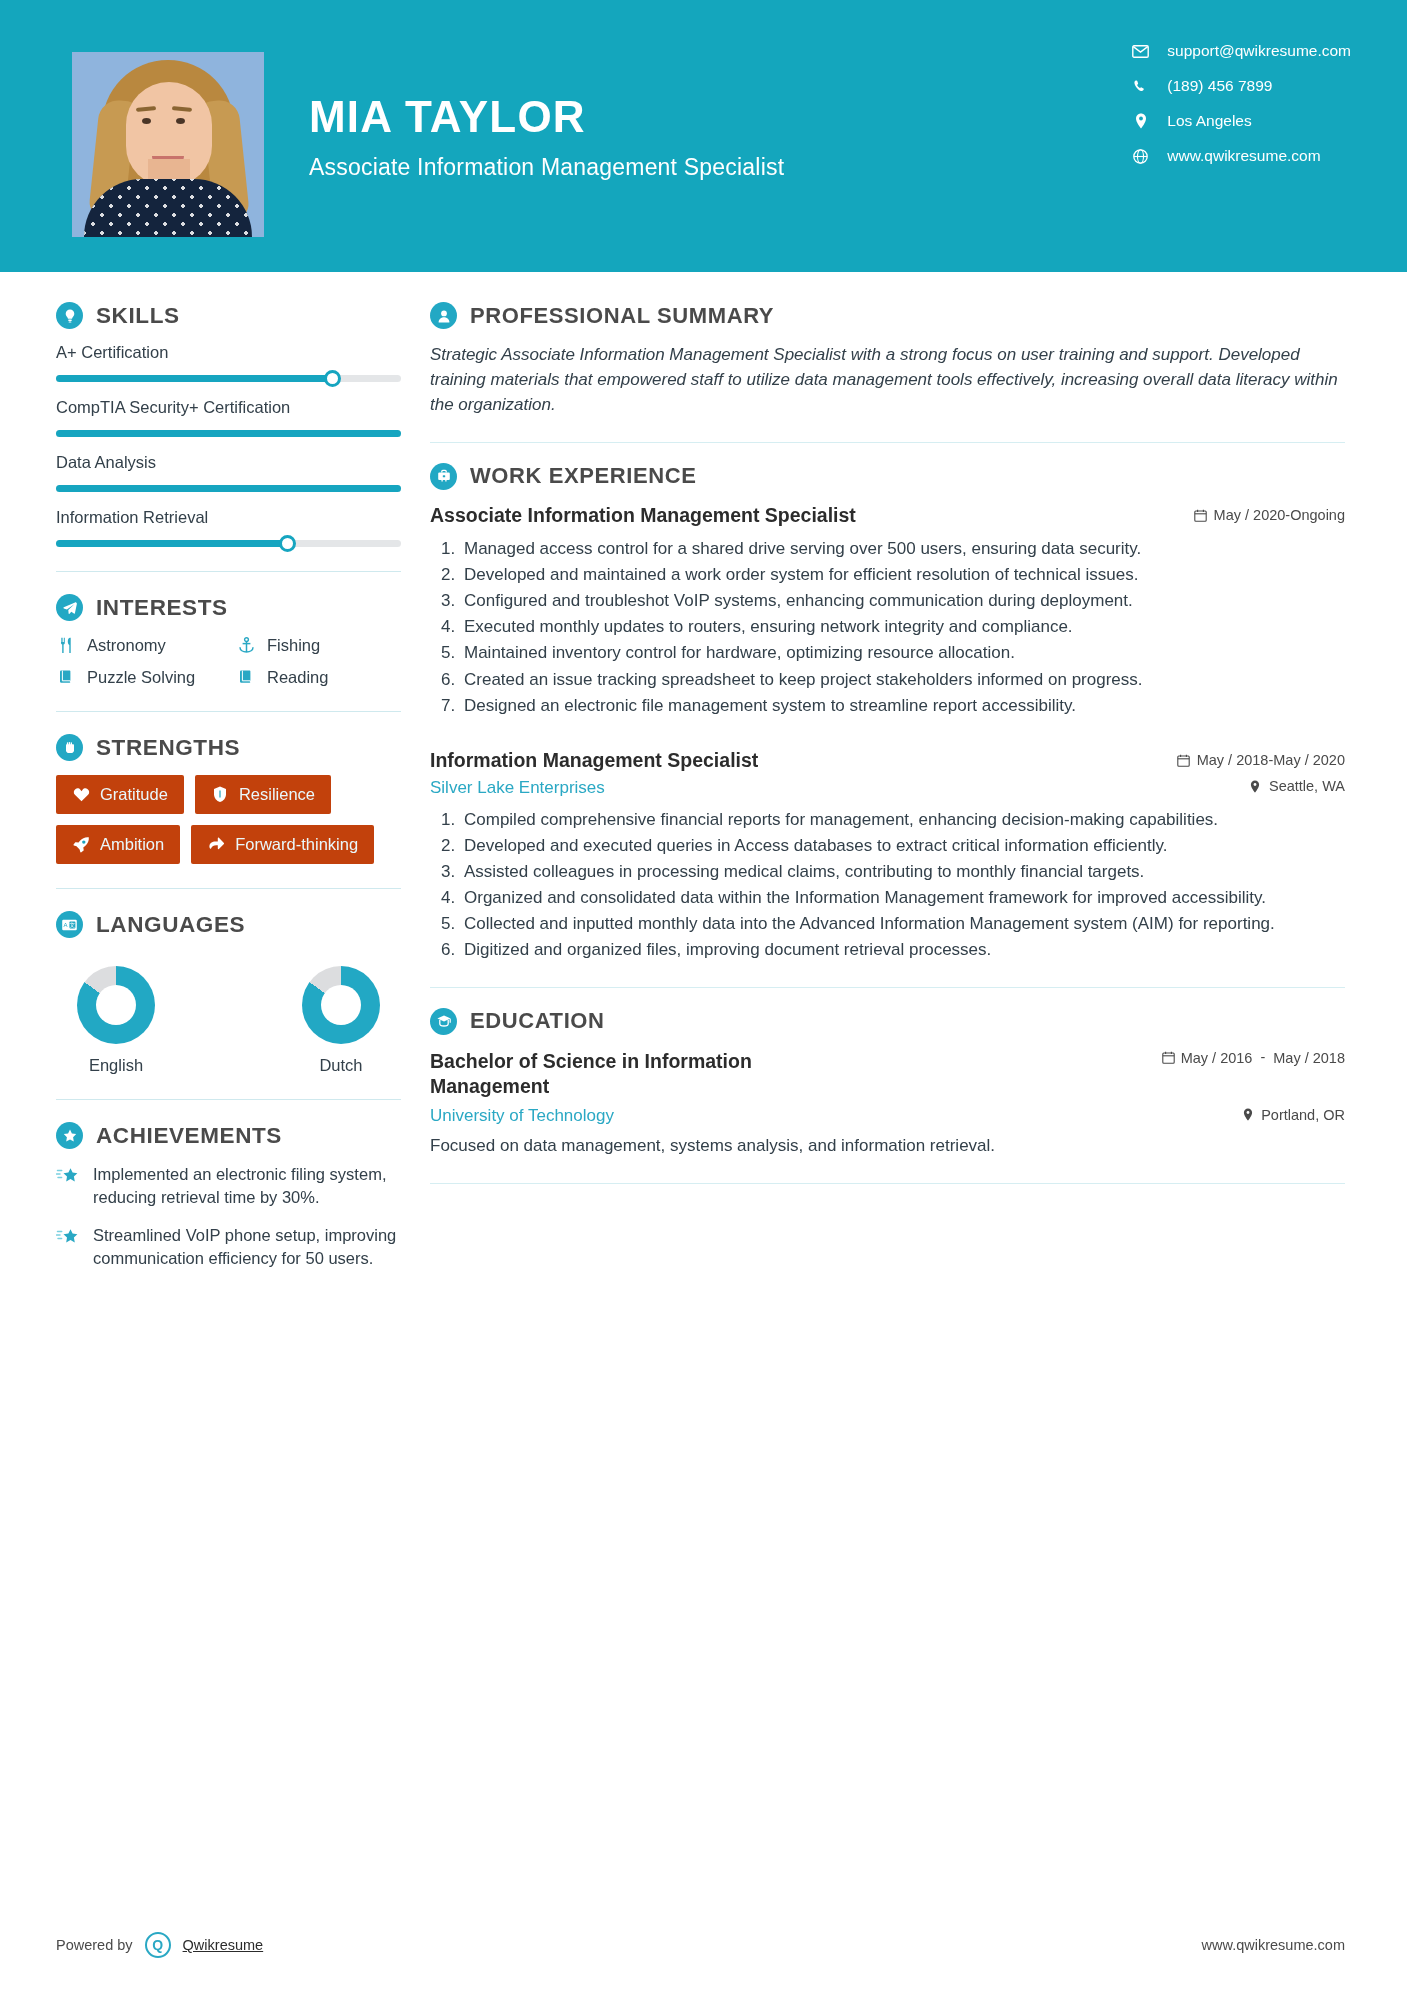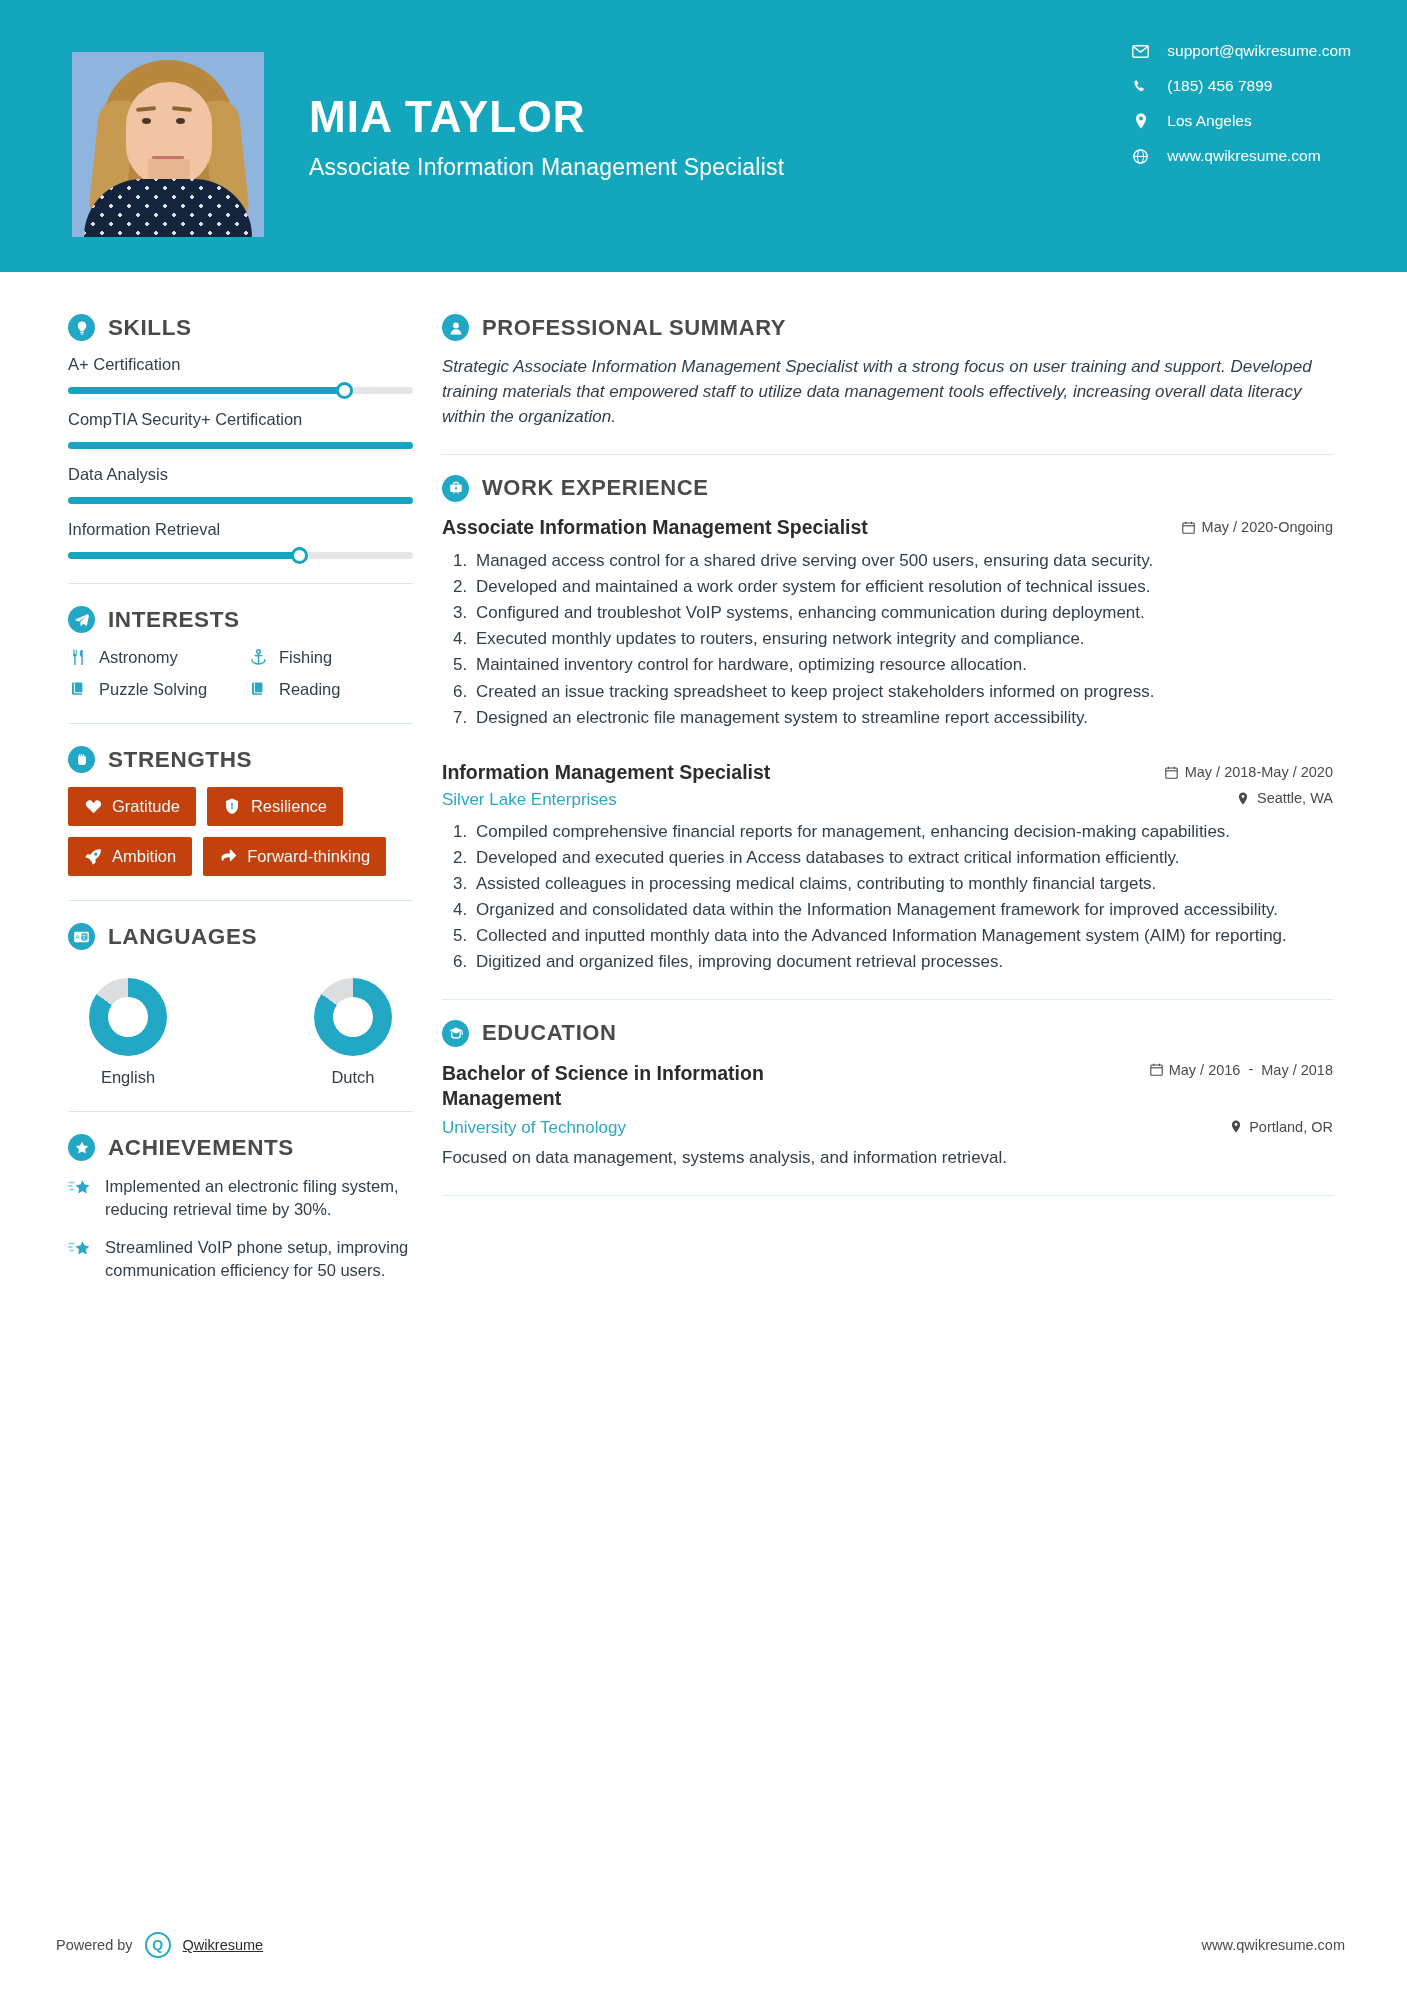--- a/index.html
+++ b/index.html
@@ -79,21 +79,21 @@
   }
   .contact {
     position: absolute; right: 56px; top: 42px;
     display: flex; flex-direction: column; gap: 17px;
   }
   .contact-row { display: flex; align-items: center; gap: 18px; color: #ffffff; font-size: 15.5px; }
   .contact-row .c-ico { width: 17px; display:flex; justify-content:center; align-items:center; flex:none; }
   .contact-row .c-ico svg { display:block; }
 
   
-  .body-wrap { display: flex; padding: 12px; }
+  .body-wrap { display: flex; padding: 0; }
   .sidebar { width: 410px; flex: none; padding: 30px 0 0 56px; }
   .sidebar-inner { width: 345px; }
   .main { flex: 1; padding: 30px 62px 0 20px; }
 
   .sec-head { display: flex; align-items: center; gap: 13px; margin-bottom: 14px; }
   .sec-icon {
     width: 27px; height: 27px; border-radius: 50%;
     background: #22a8c4; display: flex; align-items: center; justify-content: center;
     flex: none;
   }
@@ -230,21 +230,21 @@
             </svg>
         </span>
         <span>support@qwikresume.com</span>
       </div>
       <div class="contact-row">
         <span class="c-ico">
           <svg width="15" height="15" viewBox="0 0 15 15">
               <path d="M3.2 1.4c-.6 0-1.3.5-1.6 1.2-.5 1.3 0 3.3 1.7 5.6 1.7 2.3 3.5 3.5 4.9 3.8.8.2 1.6-.1 2-.7l.5-.8c.2-.3.1-.7-.2-.9l-2-1.2c-.3-.2-.7-.1-.9.2l-.4.6c-.9-.3-1.9-1.1-2.6-2.1-.3-.5-.5-.9-.6-1.3l.7-.3c.3-.2.5-.5.4-.9L4.3 2c-.1-.3-.4-.6-.8-.6z" fill="#fff"></path>
             </svg>
         </span>
-        <span>(185) 456 7899</span>
+        <span>(189) 456 7899</span>
       </div>
       <div class="contact-row">
         <span class="c-ico">
           <svg width="12" height="16" viewBox="0 0 12 16">
               <path d="M6 .6C3.2.6 1 2.8 1 5.6c0 3.5 4.3 9.2 4.5 9.4.3.3.7.3 1 0C6.7 14.8 11 9.1 11 5.6 11 2.8 8.8.6 6 .6z" fill="#fff"></path>
               <circle cx="6" cy="5.5" r="1.9" fill="#14a6bd"></circle>
             </svg>
         </span>
         <span>Los Angeles</span>
       </div>

